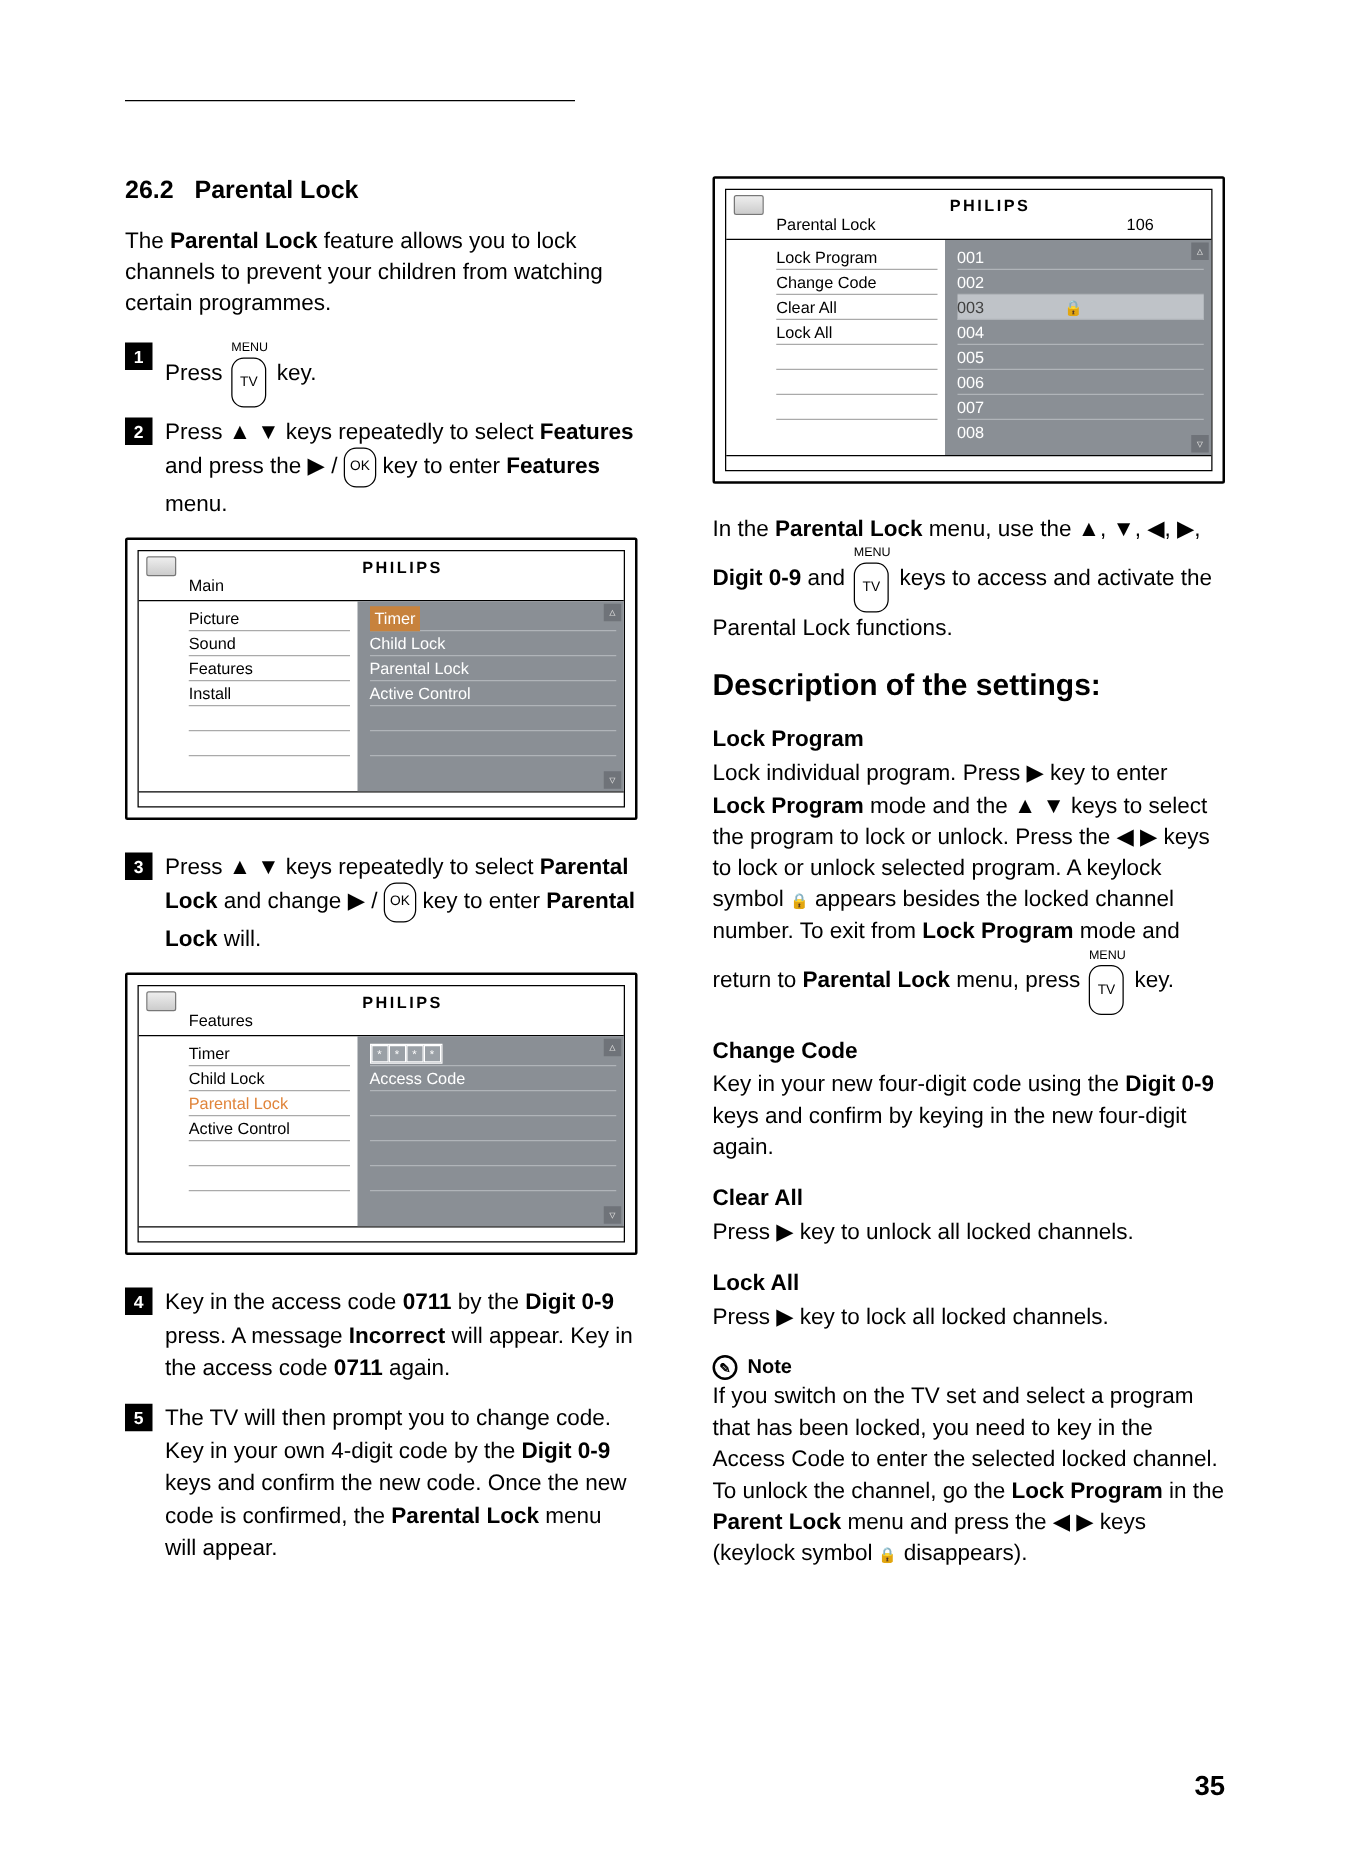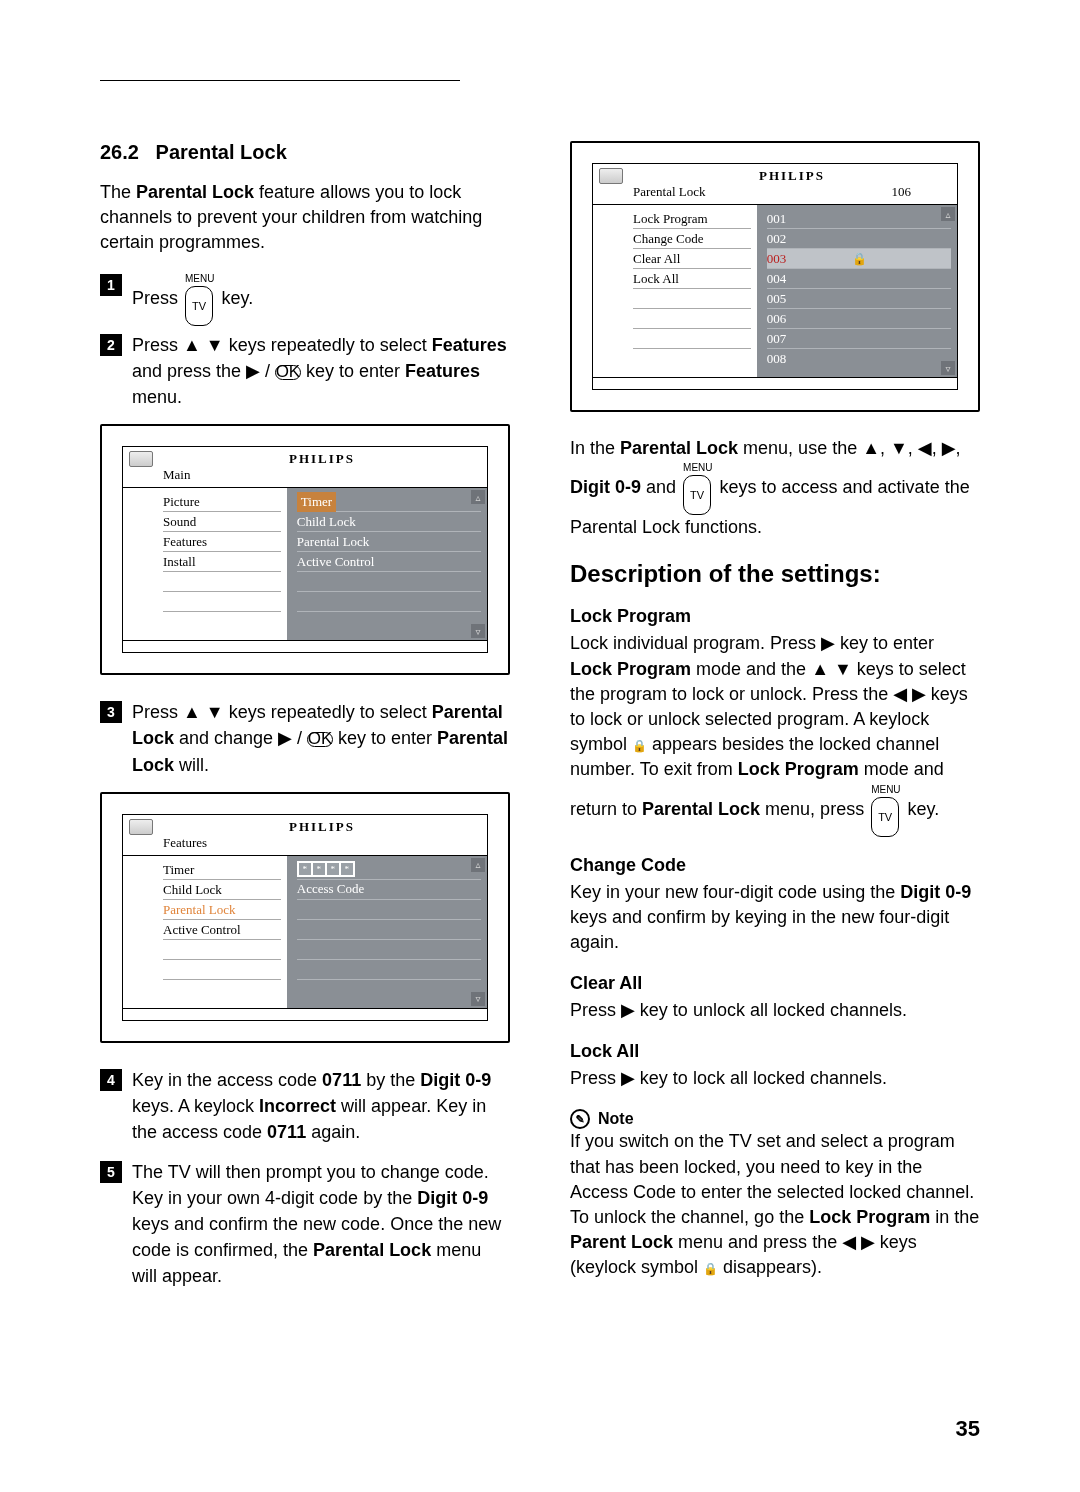--- a/index.html
+++ b/index.html
@@ -41,34 +41,34 @@
   .menu-key {
     display:inline-flex; flex-direction:column; align-items:flex-start;
     vertical-align:middle; margin:0 2px;
   }
   .menu-key .top { font-size:10px; }
   .menu-key .pill {
     border:1px solid #000; border-radius:10px;
     font-size:11px; padding:12px 6px; line-height:14px;
   }
   .ok-key {
-    display:inline-flex; width:26px; height:15px;
+    display:inline-flex; width:26px; height:32px;
     border:1px solid #000; border-radius:10px;
-    font-size:17px; align-items:center; justify-content:center;
+    font-size:11px; align-items:center; justify-content:center;
     vertical-align:middle;
   }
 
   
   .osd {
     border:2px solid #000; border-radius:2px;
     margin: 14px 0 24px 0;
     background:#fff;
     font-size:13px;
   }
-  .osd-inner { border:1px solid #000; margin:20px;font-family:Liberation Serif, serif; }
+  .osd-inner { border:1px solid #000; margin:8px; }
   .osd-title {
     display:flex; align-items:center;
     padding:4px 6px 0 6px;
   }
   .osd-icon {
     width:24px; height:16px; border:1px solid #777;
     background:linear-gradient(#eee,#ccc); margin-right:10px;
     border-radius:2px;
   }
   .osd-brand { flex:1; text-align:center; font-weight:bold; letter-spacing:2px; }
@@ -229,21 +229,21 @@
             <div class="osd-scroll-dn">▿</div>
           </div>
         </div>
         <div class="osd-foot"></div>
       </div>
     </div>
 
     <div class="step-line">
       <span class="step-num">4</span>
       <div class="step-text">
-        <span>Key in the access code </span><span class="bold">0711</span><span> by the </span><span class="bold">Digit 0-9</span><span> keys. A keylock </span><span class="bold">Incorrect</span><span> will appear. Key in the access code </span><span class="bold">0711</span><span> again.</span>
+        <span>Key in the access code </span><span class="bold">0711</span><span> by the </span><span class="bold">Digit 0-9</span><span> press. A message </span><span class="bold">Incorrect</span><span> will appear. Key in the access code </span><span class="bold">0711</span><span> again.</span>
       </div>
     </div>
 
     <div class="step-line" style="margin-top:14px;">
       <span class="step-num">5</span>
       <div class="step-text">
         <span>The TV will then prompt you to change code. Key in your own 4-digit code by the </span><span class="bold">Digit 0-9</span><span> keys and confirm the new code. Once the new code is confirmed, the </span><span class="bold">Parental Lock</span><span> menu will appear.</span>
       </div>
     </div>
 
@@ -273,21 +273,21 @@
             <div class="osd-row"></div>
           </div>
           <div class="osd-right">
             <div class="osd-scroll-up">▵</div>
             <div class="osd-row osd-rrow">
                 <span class="rt-num">001</span>
               </div>
             <div class="osd-row osd-rrow">
                 <span class="rt-num">002</span>
               </div>
-            <div class="osd-row osd-rrow" style="background:#bfc3c8;color:#b91c1c;gap:40px;">
+            <div class="osd-row osd-rrow" style="background:#bfc3c8;color:#404040;gap:40px;">
               <span class="rt-num">003</span>
               <span class="lock-icon"></span>
             </div>
             <div class="osd-row osd-rrow">
                 <span class="rt-num">004</span>
               </div>
             <div class="osd-row osd-rrow">
                 <span class="rt-num">005</span>
               </div>
             <div class="osd-row osd-rrow">

